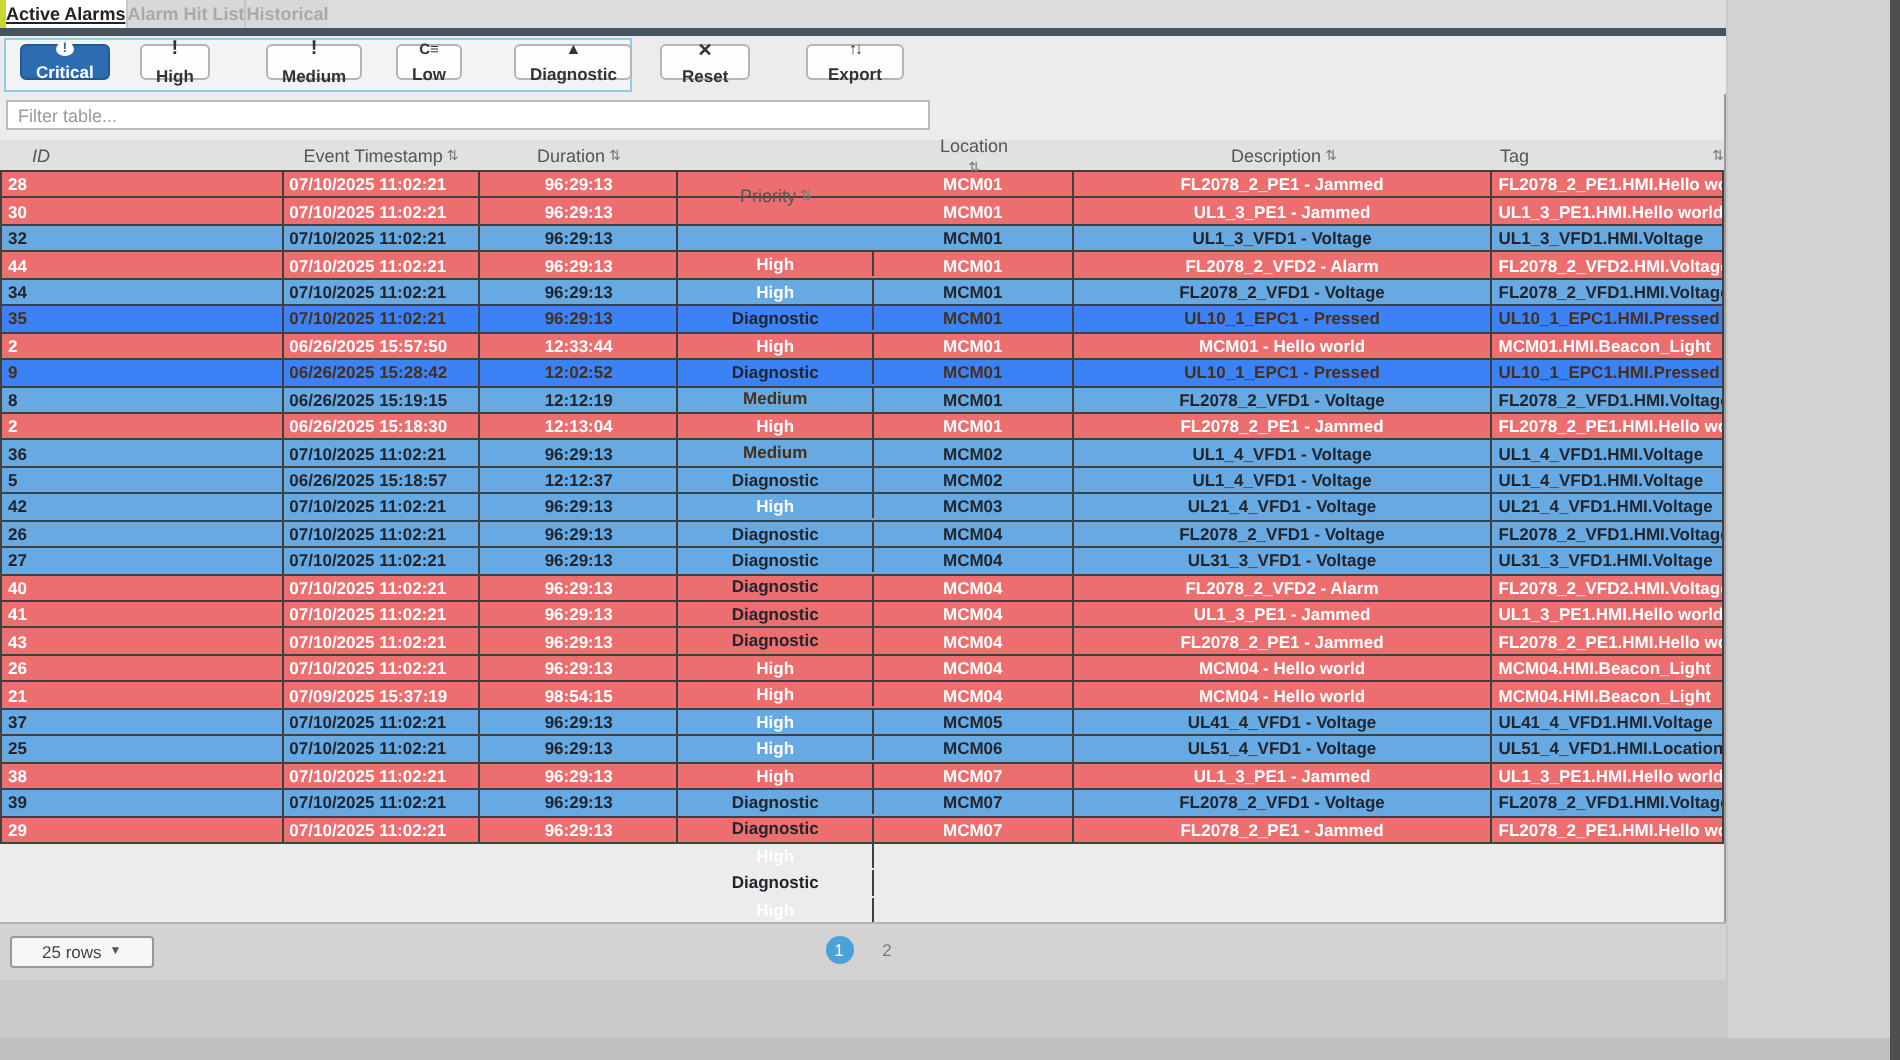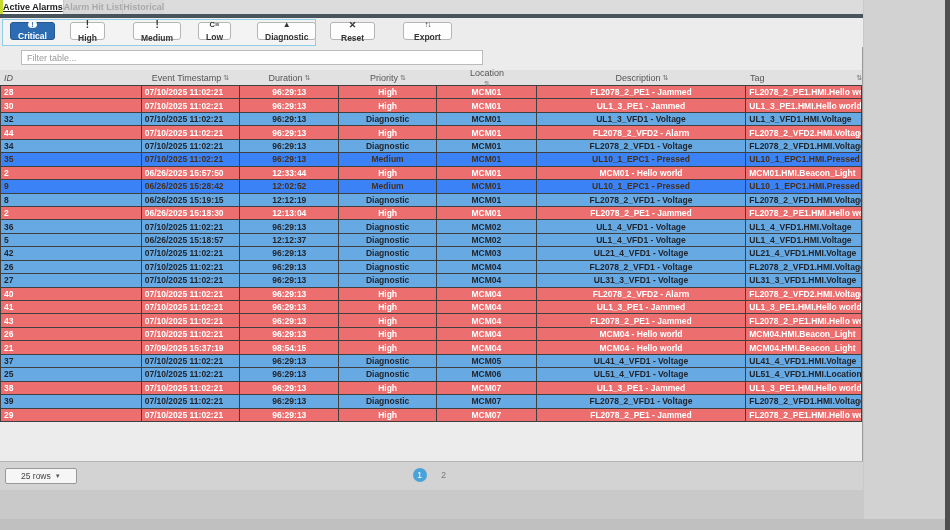--- a/index.html
+++ b/index.html
@@ -36,37 +36,37 @@
   .low-ic { font-size:7.5px; font-weight:bold; letter-spacing:0px; }
   .tri { font-size:8px; }
   .btn-reset { left:330px; padding:0 10px; }
   .btn-export { left:403px; padding:0 10px; }
   .x-ic { font-size:9px; }
   .exp-ic { font-size:8px; letter-spacing:-1px; }
 
   
   .filter-row { position:absolute; left:0; top:47px; width:863px; height:23px; }
   .filter-input { position:absolute; left:3px; top:3px; width:462px; height:15px;
-                  border:1px solid #bbb; background:#fff; font-size:9px; padding:0 5px; color:#444;margin-left:18px; }
+                  border:1px solid #bbb; background:#fff; font-size:9px; padding:0 5px; color:#444; }
   .filter-input::placeholder { color:#9a9a9a; }
 
   
   .table { position:absolute; left:0; top:70px; width:862px; }
   .thead { display:flex; height:15px; background:#e1e1e1; color:#555; font-size:9px; align-items:center; }
   .th { display:flex; align-items:center; gap:2px; height:15px; }
   .sort { font-size:7px; color:#777; }
   .tbody { border-top:1px solid #404040; border-left:1px solid #404040; border-right:1px solid #404040; }
   .tr { display:flex; height:13.44px; border-bottom:1px solid #404040; font-size:8.5px; font-weight:bold; }
   .td { display:flex; align-items:center; height:100%; border-right:1px solid #404040; overflow:hidden; white-space:nowrap; }
   .td:last-child { border-right:none; }
-  .c0 { width:141px; } .c1 { width:99px; } .c2 { width:99px; } .c3 { width:98px; }
+  .c0 { width:141px; } .c1 { width:99px; } .c2 { width:99px; } .c3 { width:98px;margin-top:40px; }
   .c4 { width:100px;flex-direction:column; } .c5 { width:210px; } .c6 { width:115px; }
   .al { justify-content:flex-start; padding-left:3px; }
   .ac { justify-content:center; }
-  .th.c0 { padding-left:4px;font-style:italic; } .th.c6 { padding-left:3px;justify-content:space-between; }
+  .th.c0 { padding-left:16px;font-style:italic; } .th.c6 { padding-left:3px;justify-content:space-between; }
   .th.c1,.th.c2,.th.c3,.th.c4,.th.c5 { justify-content:center; }
   .pri-high { background:#ed6e6e; color:#ffffff; }
   .pri-medium { background:#3b82f6; color:#46301a; }
   .pri-diagnostic { background:#67a9e3; color:#21262e; }
 
   
   .footer { position:absolute; left:0; top:461px; width:863px; height:29px;
             background:#d3d3d3; border-top:1px solid #b5b5b5; }
   .rows-select { position:absolute; left:5px; top:6px; height:16px; min-width:38px;
                  border:1px solid #999; background:#f6f6f6; border-radius:2px;

